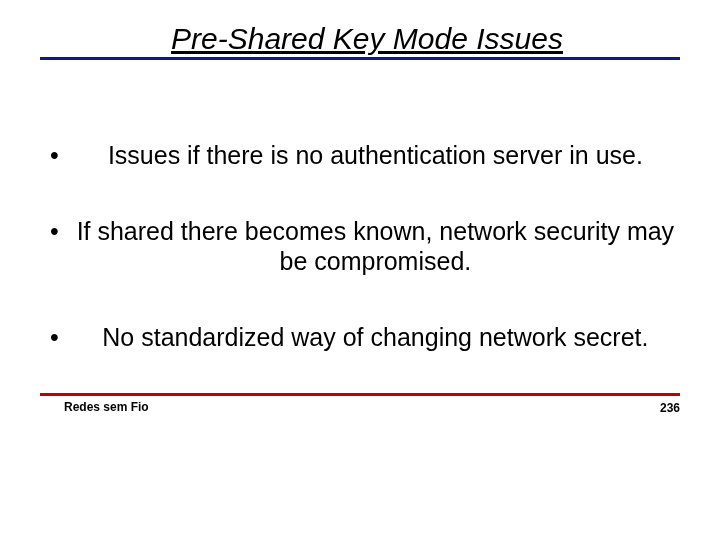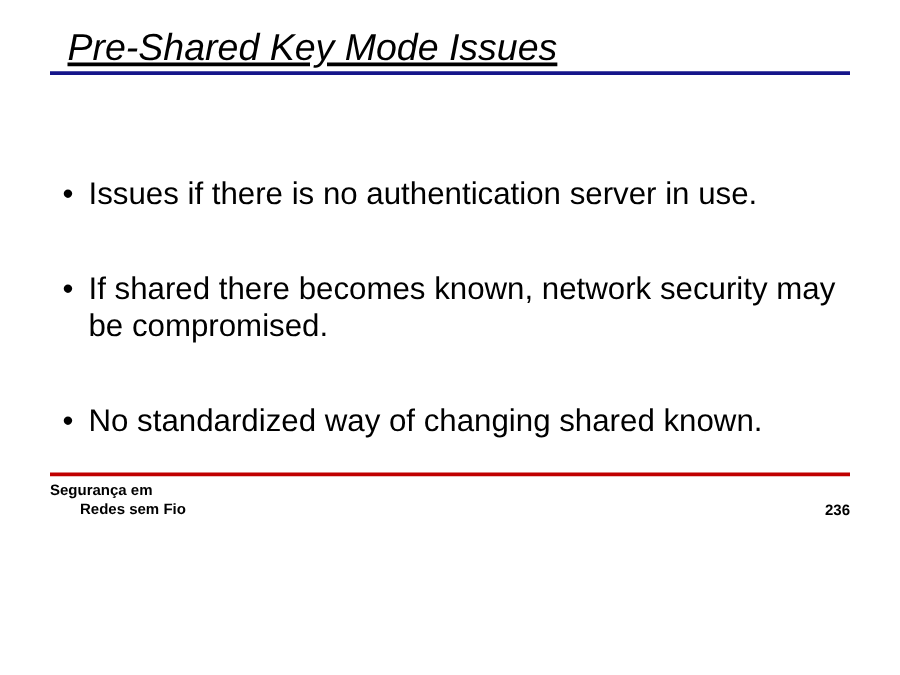--- a/index.html
+++ b/index.html
@@ -10,20 +10,21 @@
     background: #fff;
     font-family: Verdana, Geneva, sans-serif;
     color: #000;
     overflow: hidden;
   }
   .slide {
     position: relative;
     width: 720px;
     height: 441px;
     box-sizing: border-box;
+    text-align: center;
   }
   .title-block {
     position: absolute;
     top: 22px;
     left: 40px;
     right: 40px;
   }
   .title-text {
     font-style: italic;
     font-size: 30px;
@@ -104,28 +105,27 @@
     <div class="bullet">
       <span class="dot">•</span>
       <span class="txt">Issues if there is no authentication server in use.</span>
     </div>
     <div class="bullet">
       <span class="dot">•</span>
       <span class="txt">If shared there becomes known, network security may be compromised.</span>
     </div>
     <div class="bullet">
       <span class="dot">•</span>
-      <span class="txt">No standardized way of changing shared known.</span>
+      <span class="txt">No standardized way of changing network secret.</span>
     </div>
   </div>
 
   <div class="footer">
     <hr class="footer-rule">
     <div class="footer-row">
       <div class="footer-left">
-        <div>Segurança em</div>
         <div class="line2">Redes sem Fio</div>
       </div>
       <div class="footer-right">236</div>
     </div>
   </div>
 
 </div>
 
 </body></html>

